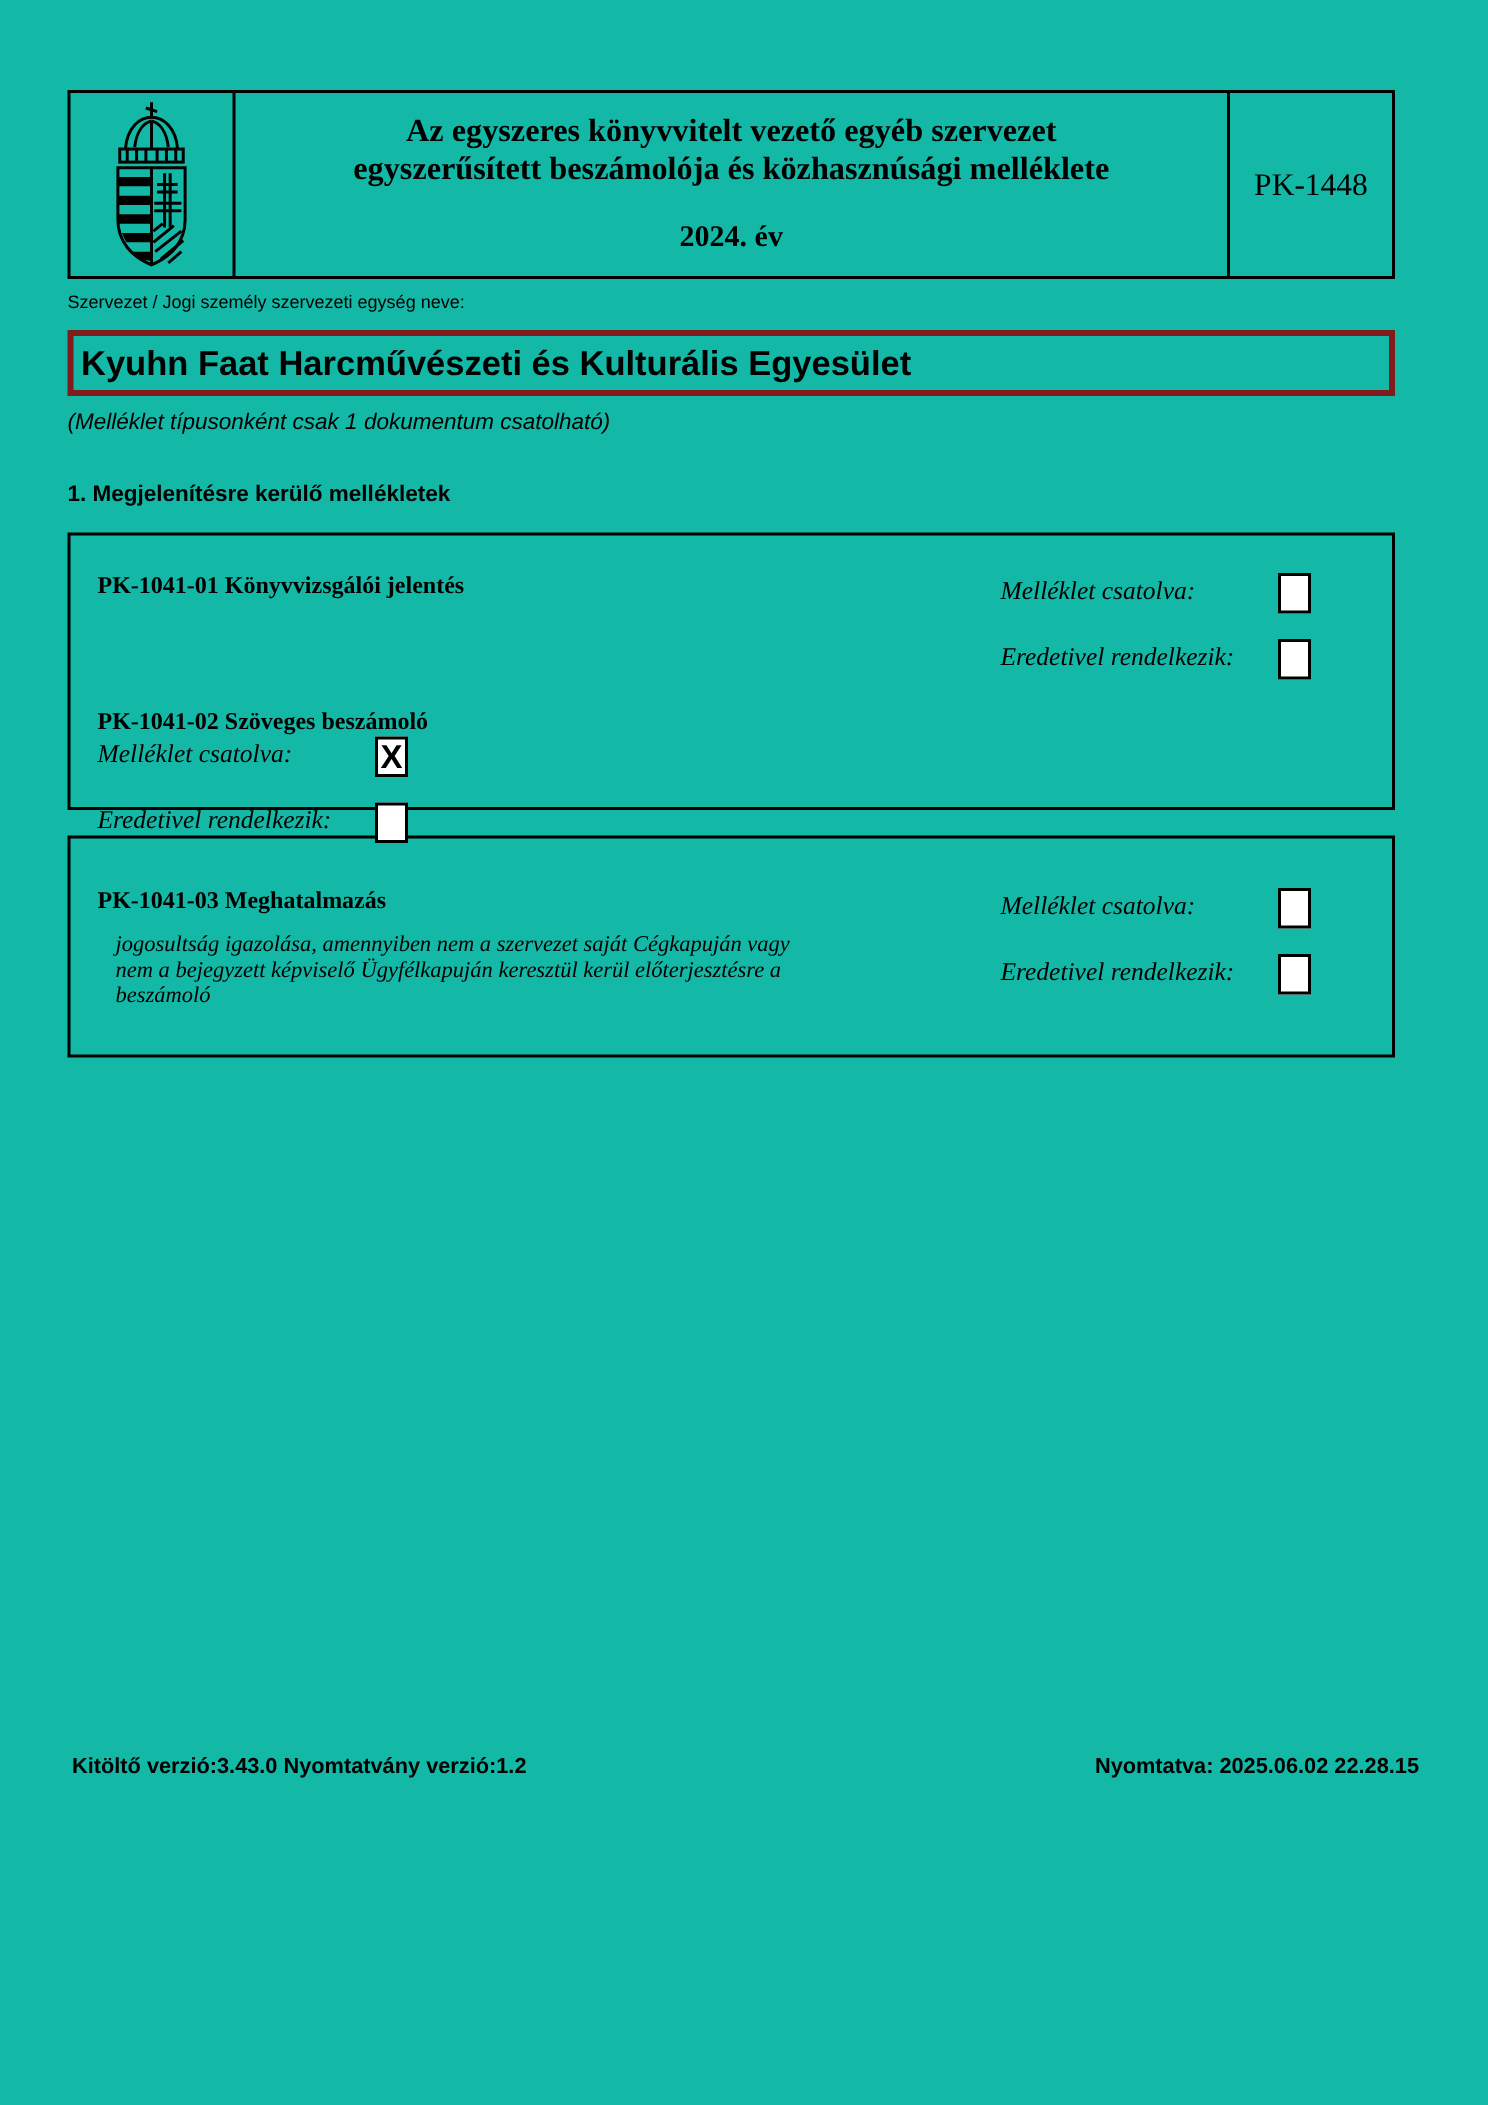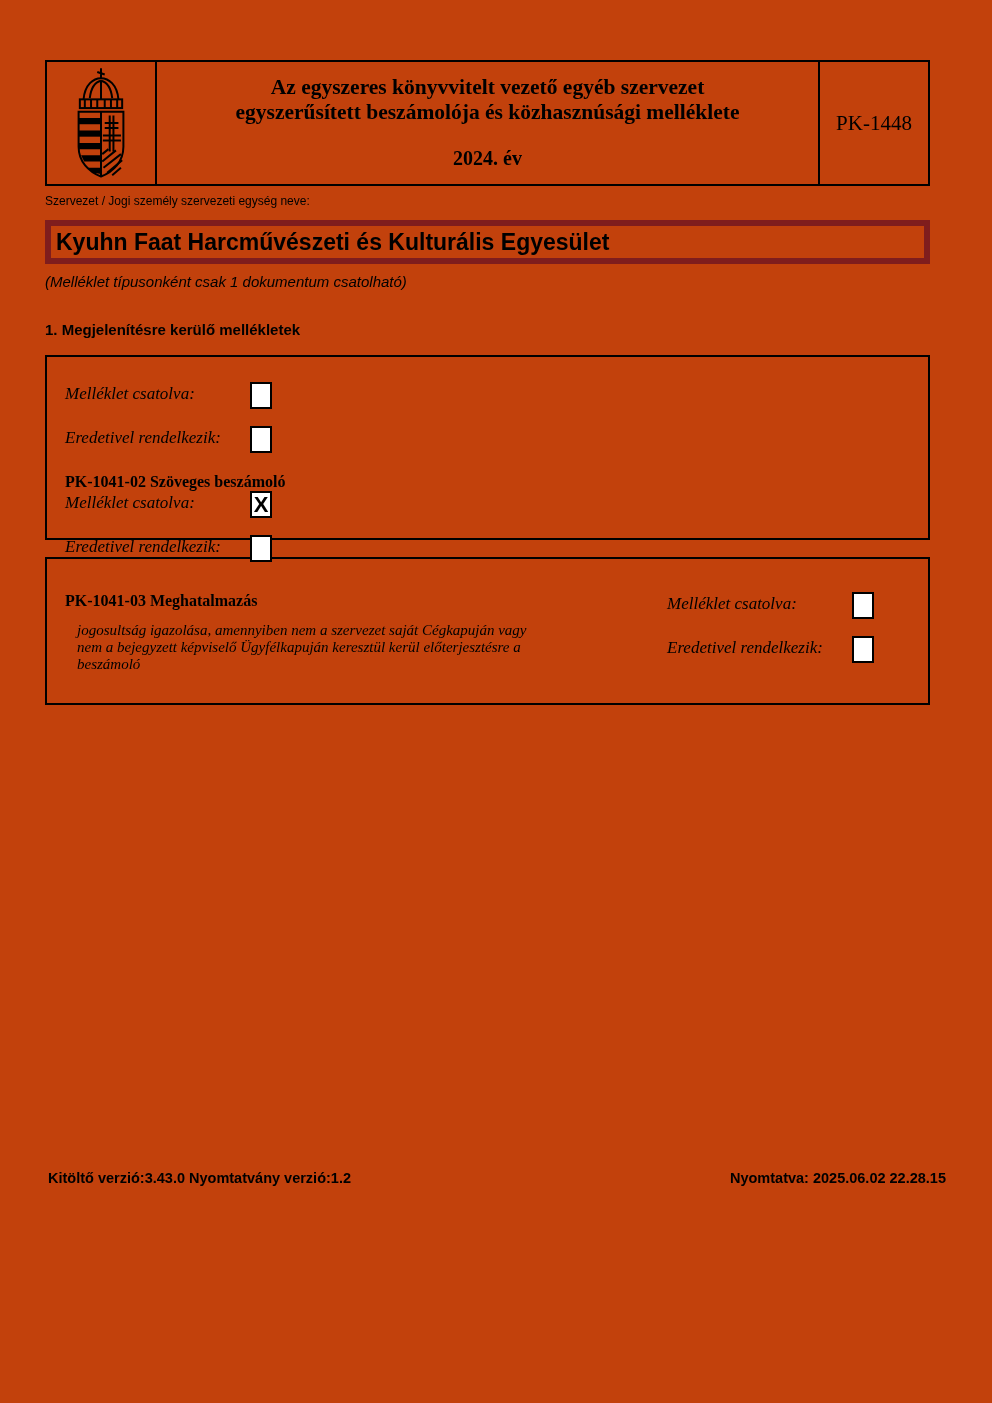--- a/index.html
+++ b/index.html
@@ -1,20 +1,20 @@
 <!DOCTYPE html>
 <html><head>
 <meta charset="utf-8">
 <style>
   * { margin:0; padding:0; box-sizing:border-box; }
   html,body { background:#ffffff; }
   .page {
     position:relative;
     width:992px; height:1403px;
-    background:#c2410c;
+    background:#14b8a6;
     color:#000;
     font-family:"Liberation Sans", sans-serif;
     overflow:hidden;
     padding-left:28px;
   }
   .content { position:absolute; left:45px; top:60px; width:885px; }
 
   
   .hdr-table { display:flex; border:2px solid #000; height:126px; }
   .hdr-emblem {
@@ -29,21 +29,21 @@
   .hdr-title { font-size:21.5px; line-height:1.18; }
   .hdr-year  { font-size:20px; margin-top:21px; }
   .hdr-code-cell {
     width:108px; display:flex; align-items:center; justify-content:center;
     font-family:"Liberation Serif", serif; font-size:21px;
   }
 
   
   .org-label { margin-top:8px; font-size:12px; font-weight:normal; }
   .org-box {
-    margin-top:12px; border:6px solid #7f1d1d;
+    margin-top:12px; border:4px solid #7f1d1d;
     height:44px; display:flex; align-items:center;
     padding-left:5px;
     font-size:23px; font-weight:bold;
   }
 
   
   .sec-title { margin-top:27px; font-size:15px; font-weight:bold; }
   .sec-note  { margin-top:9px; font-size:15px; font-style:italic; }
   .grp-heading { font-size:15px; font-weight:bold; }
   .grp-heading.g1 { margin-top:31px; }
@@ -134,20 +134,23 @@
 
     <div class="org-label">Szervezet / Jogi személy szervezeti egység neve:</div>
     <div class="org-box">Kyuhn Faat Harcművészeti és Kulturális Egyesület</div>
 
     <div class="sec-note">(Melléklet típusonként csak 1 dokumentum csatolható)</div>
 
     <div class="grp-heading g1">1. Megjelenítésre kerülő mellékletek</div>
     <div class="attach-box b1">
 
       <div class="attach-row">
+        <div class="attach-left">
+          <div class="code-title">PK-1041-01 Könyvvizsgálói jelentés</div>
+        </div>
         <div class="attach-right">
           <div class="check-row">
             <span class="check-label">Melléklet csatolva:</span>
             <span class="checkbox"></span>
           </div>
           <div class="check-row">
             <span class="check-label">Eredetivel rendelkezik:</span>
             <span class="checkbox"></span>
           </div>
         </div>

